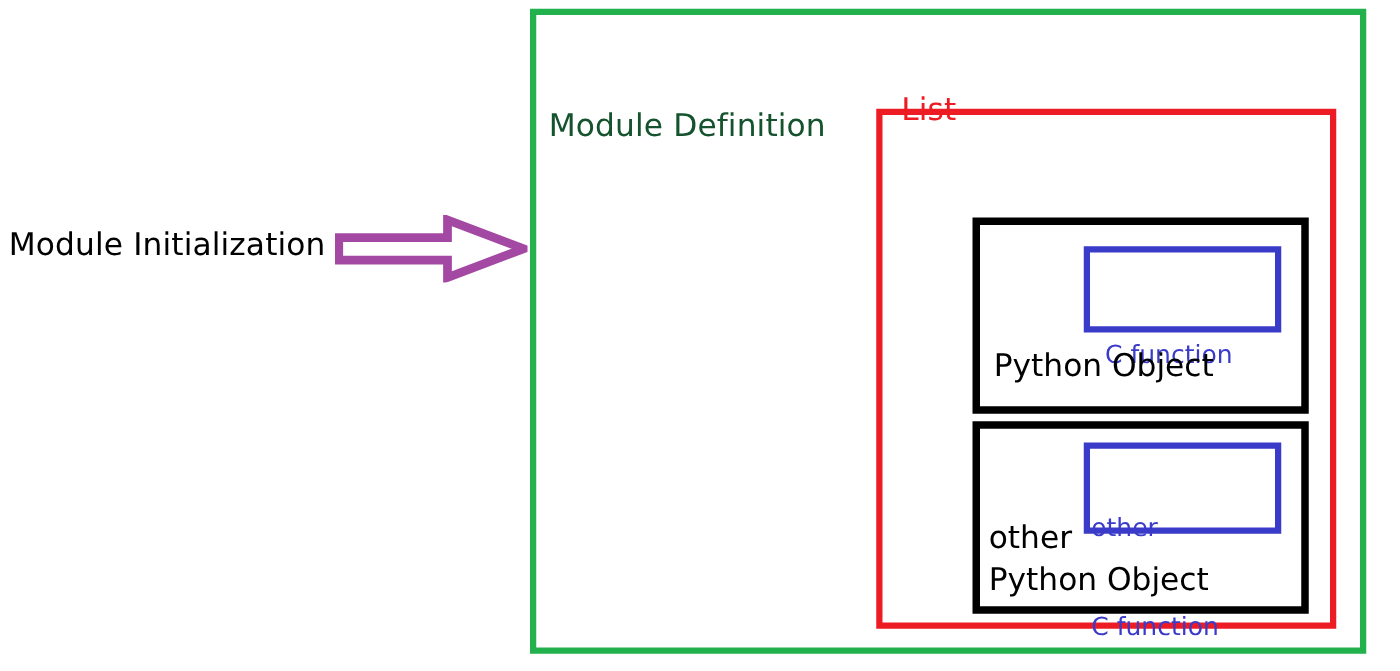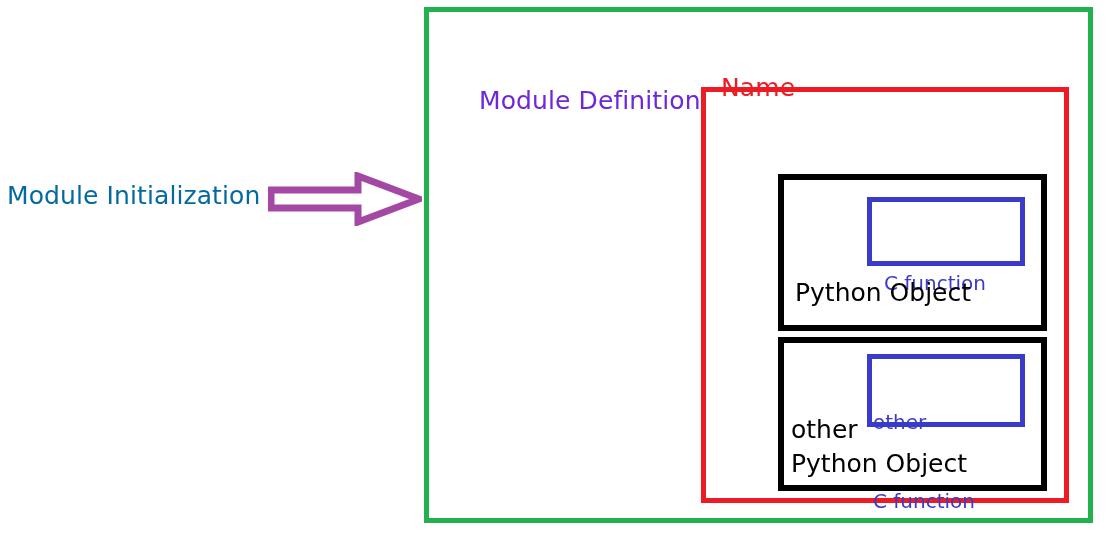--- a/index.html
+++ b/index.html
@@ -24,30 +24,29 @@
     position: absolute;
     white-space: pre;
     line-height: 1.18;
     letter-spacing: 0.1px;
   }
 
   .label-module-init {
     left: 7px;
     top: 181px;
     font-size: 25px;
-    color: #0369a1;
+    color: #000000;
     text-align: center;
   }
 
   .label-module-def {
     left: 439px;
     top: 86px;
     font-size: 25px;
-    color: #6d28d9;
-    margin-left: 40px;
+    color: #14532d;
   }
 
   .label-name-desc {
     left: 721px;
     top: 14px;
     font-size: 25px;
     color: #ed1c24;
   }
   .label-name-desc .line { display: block; }
 
@@ -169,21 +168,21 @@
     <svg width="154" height="54" viewBox="0 0 154 54" xmlns="http://www.w3.org/2000/svg">
       <polygon points="3,18 90,18 90,4 151,27 90,50 90,36 3,36" fill="#ffffff" stroke="#a349a4" stroke-width="7" stroke-linejoin="miter"></polygon>
     </svg>
   </div>
 
   <div class="box box-green"></div>
 
   <div class="label label-module-def">Module Definition</div>
 
   <div class="label label-name-desc">
-    <span class="line">Name</span>
+    <span class="line">List</span>
   </div>
 
   <div class="box box-red"></div>
 
 
   <div class="box box-black-1"></div>
 
   <div class="box box-blue-1"></div>
 
   <div class="blue-text blue-text-1">

